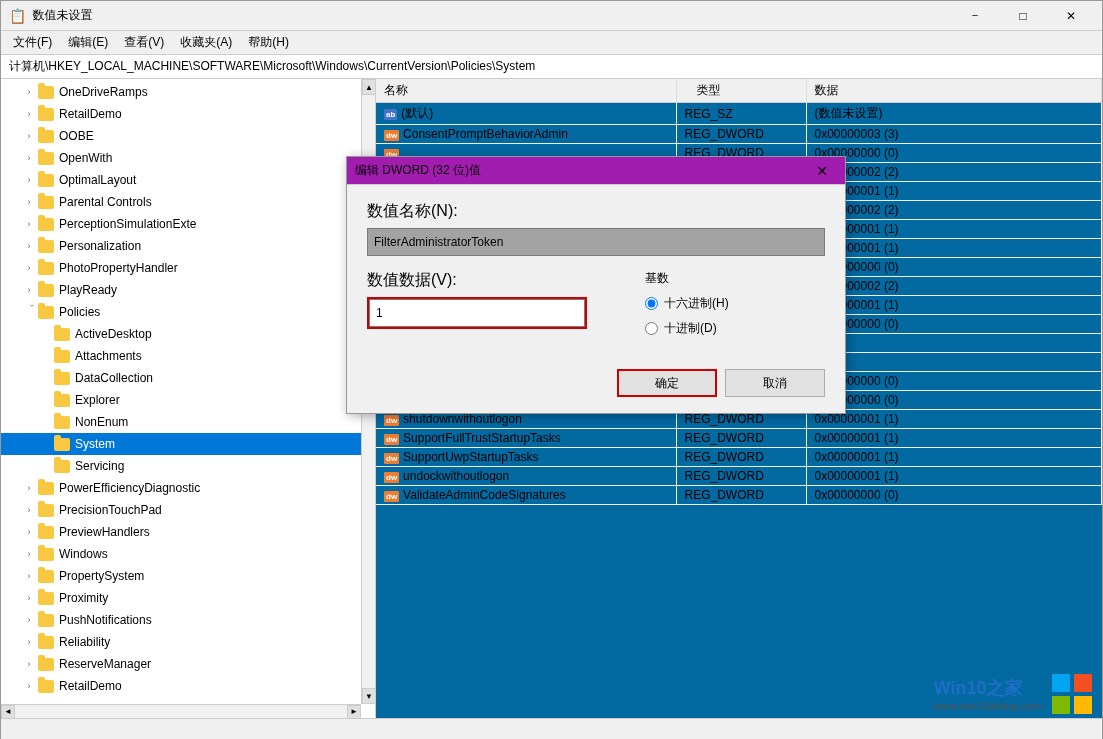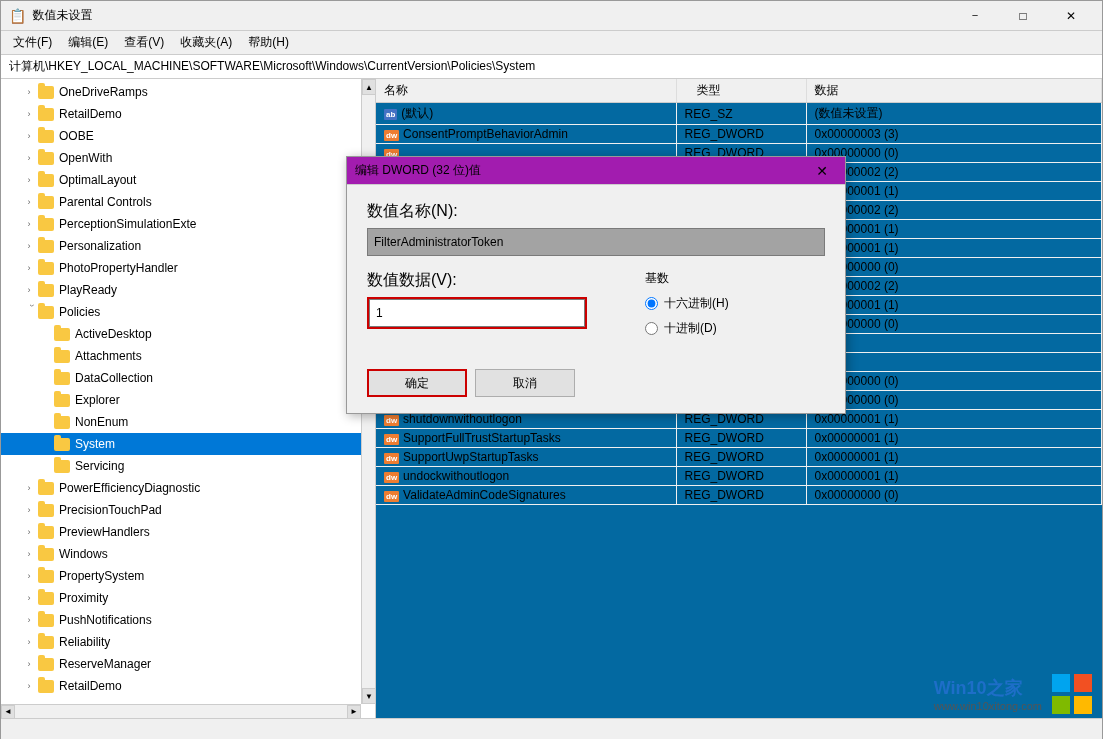--- a/index.html
+++ b/index.html
@@ -309,20 +309,21 @@
       margin-bottom: 8px;
       font-size: 12px;
       gap: 6px;
     }
     .radio-row input[type=radio] {
       cursor: pointer;
     }
 
     .dialog-buttons {
       display: flex;
+      justify-content: flex-end;
       gap: 8px;
       padding-top: 4px;
     }
     .dialog-btn {
       width: 100px;
       height: 28px;
       border: 1px solid #adadad;
       background: #e1e1e1;
       font-size: 12px;
       cursor: pointer;

